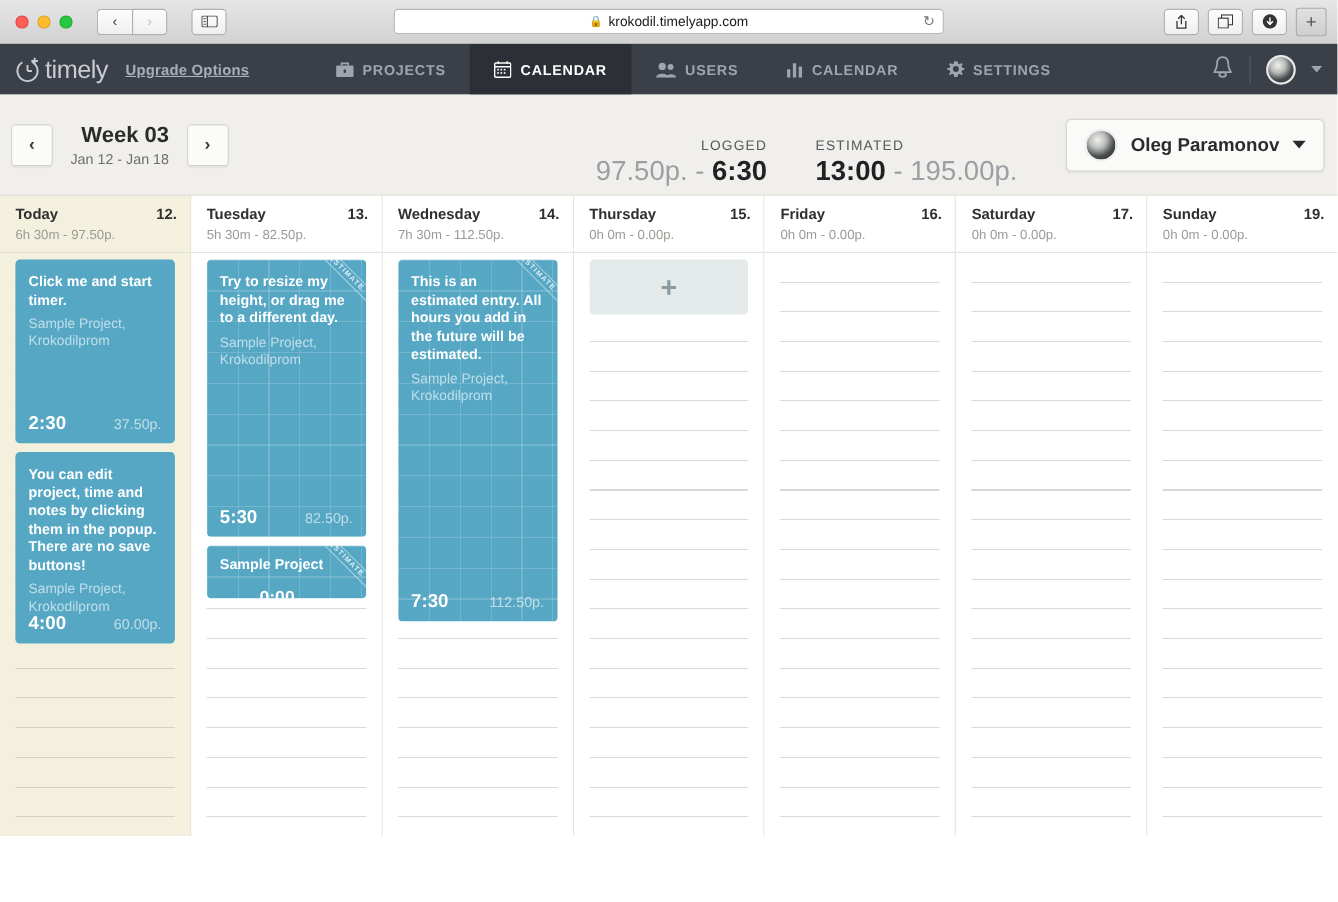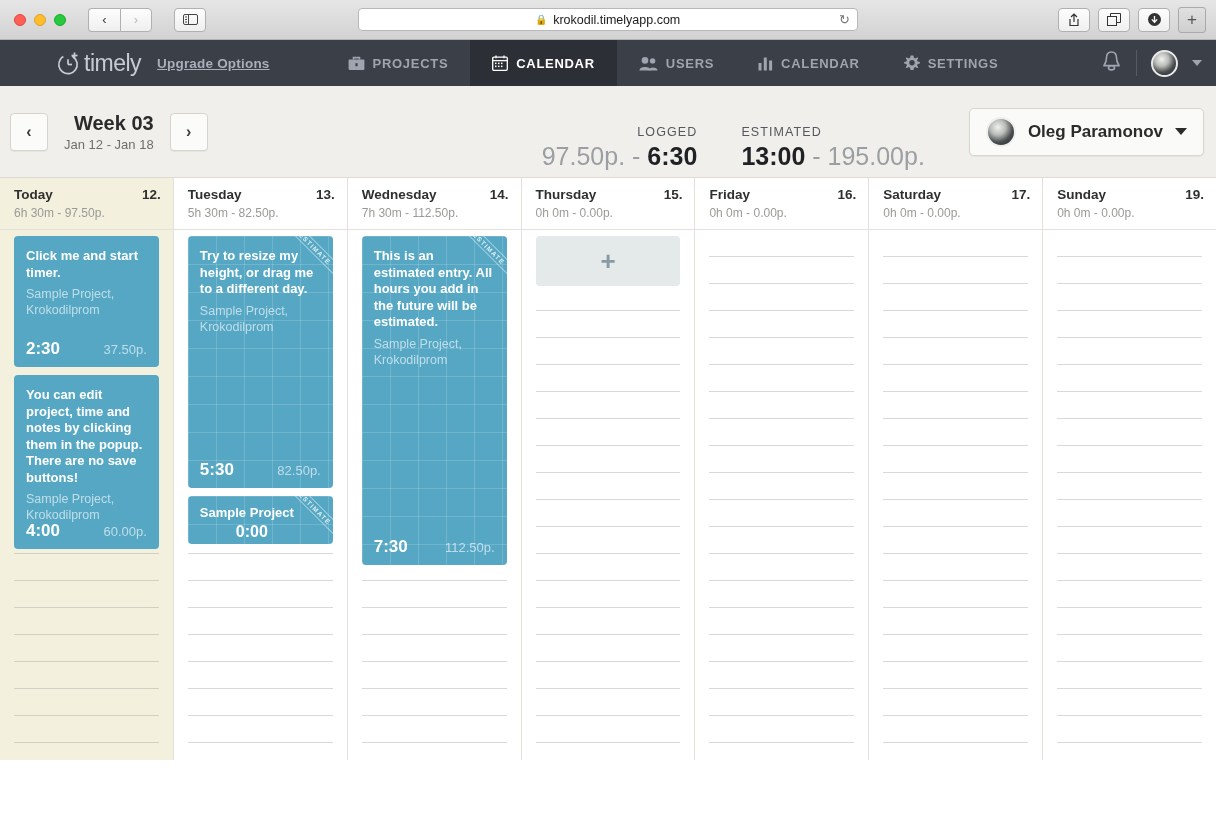--- a/index.html
+++ b/index.html
@@ -58,21 +58,21 @@
     border: 1px solid #aaa; border-radius: 3px;
     display:flex; align-items:center; justify-content:center;
     color: #555; font-size: 17px; font-weight: 300;
   }
 
   
   .appnav {
     height: 46px; background: #3b3f48;
     display: flex; align-items: stretch; position: relative;
   }
-  .brand { display: flex; align-items: center; gap: 16px; padding-left: 32px; margin-left: 24px; }
+  .brand { display: flex; align-items: center; gap: 16px; padding-left: 13px; }
   .logo-wrap { display: flex; align-items: center; gap: 3px; }
   .logo-text { color: #c8ccd2; font-size: 23px; letter-spacing: -0.5px; }
   .upgrade {
     color: #a9aeb8; font-size: 13.5px; font-weight: bold;
     text-decoration: underline; letter-spacing: 0.2px;
   }
   .navtabs { display: flex; margin-left: 56px; }
   .navtab {
     display: flex; align-items: center; gap: 8px;
     padding: 0 22px; color: #9fa4ae;
@@ -192,21 +192,21 @@
     transform: rotate(45deg);
     font-size: 6.5px; letter-spacing: 1.2px; font-weight: bold;
     color: rgba(255,255,255,.8);
     border-top: 1px solid rgba(255,255,255,.45);
     border-bottom: 1px solid rgba(255,255,255,.45);
     padding: 1px 0;
   }
 
   .entry.small { padding: 9px 12px 9px 12px; }
   .entry.small .note { font-size: 13px; font-weight: bold; }
-  .entry.small .dur { font-size: 16px; font-weight: bold; display: block; margin-top: 1px; padding-left: 36px; }
+  .entry.small .dur { font-size: 16px; font-weight: bold; display: block; margin-top: 13px; padding-left: 36px; }
 
   .addbtn {
     background: #e4e9ea; border-radius: 4px;
     height: 50px; display: flex; align-items: center; justify-content: center;
     color: #8a9aa2; font-size: 26px; font-weight: bold; line-height: 1;
   }
 </style>
 </head>
 <body>
 
@@ -378,21 +378,21 @@
 </div>
 
 <div class="calendar" id="calendar-root">
     <div class="daycol today">
       <div class="dayhead">
         <div class="dname">Today</div>
         <div class="dnum">12.</div>
         <div class="dsum">6h 30m - 97.50p.</div>
       </div>
       <div class="daybody">
-        <div class="entry" style="height: 131px;">
+        <div class="entry" style="height: 167px;">
           <div class="note">Click me and start timer.</div>
           <div class="proj">Sample Project, Krokodilprom</div>
           <div class="foot">
             <span class="dur">2:30</span>
             <span class="amt">37.50p.</span>
           </div>
         </div>
         <div class="entry" style="height: 174px;">
           <div class="note">You can edit project, time and notes by clicking them in the popup. There are no save buttons!</div>
           <div class="proj">Sample Project, Krokodilprom</div>

